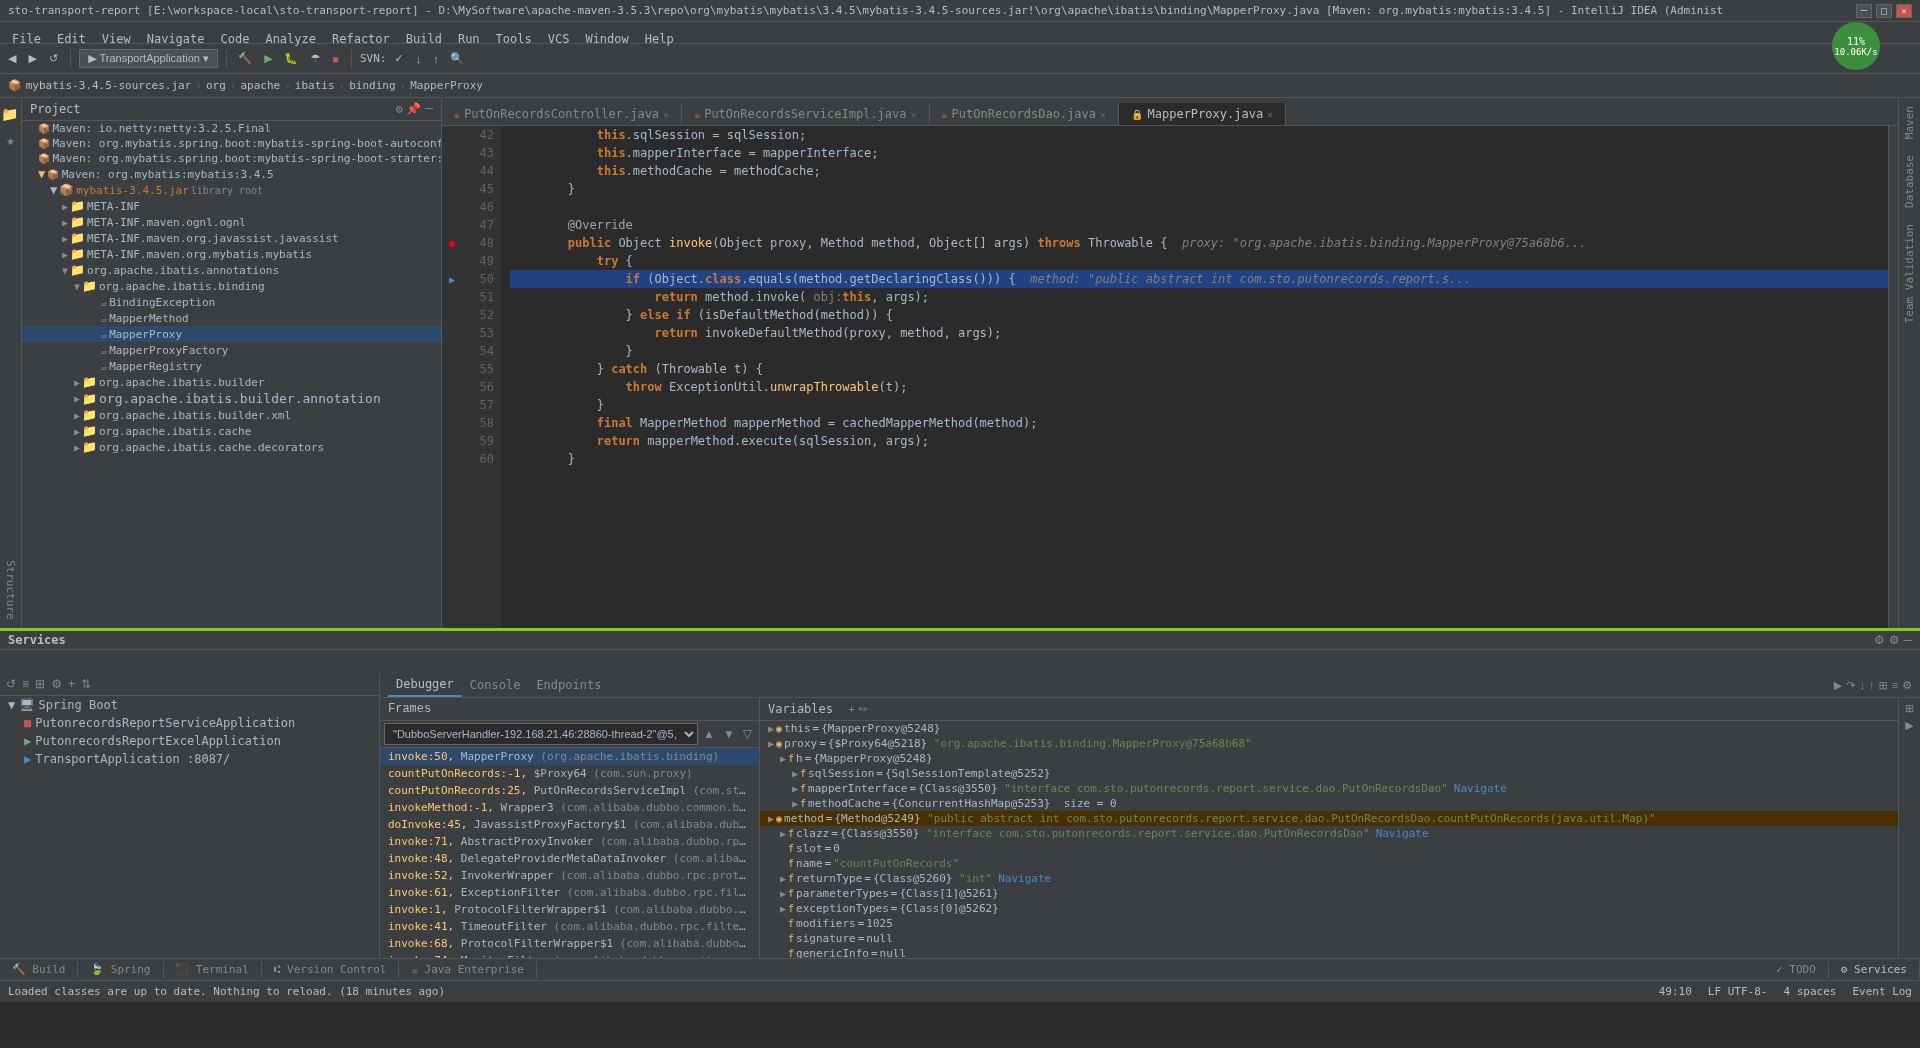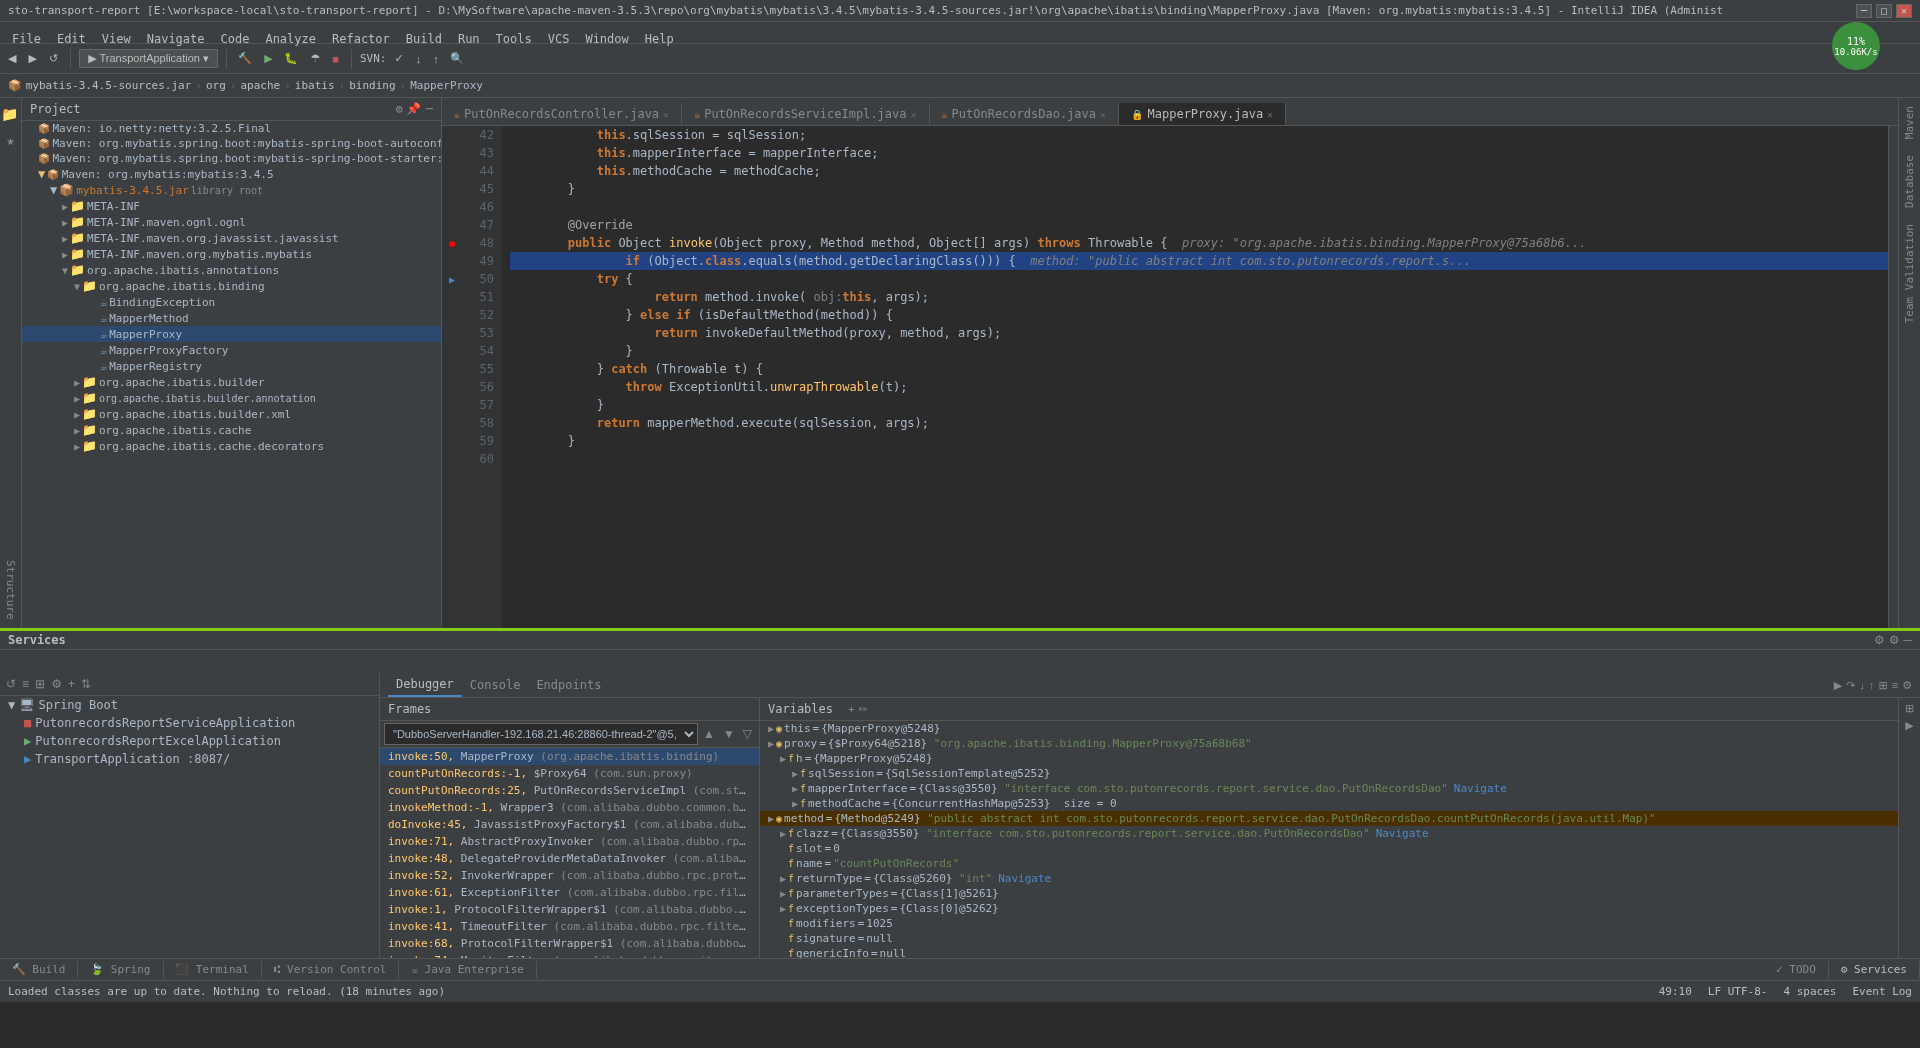--- a/index.html
+++ b/index.html
@@ -87,21 +87,21 @@
 
     
     #debugger-section { flex: 1; display: flex; flex-direction: column; overflow: hidden; }
     #debugger-tabs { background: #3c3f41; display: flex; align-items: center; border-bottom: 1px solid #555; padding: 0 8px; }
     .debugger-tab { padding: 4px 8px; font-size: 12px; color: #888; cursor: pointer; }
     .debugger-tab.active { color: #bbbbbb; border-bottom: 2px solid #4a88c7; }
     #debugger-content { flex: 1; display: flex; overflow: hidden; }
 
     
     #frames-panel { width: 380px; border-right: 1px solid #555; display: flex; flex-direction: column; overflow: hidden; }
-    #frames-header { padding: 4px 8px; font-size: 12px; color: #bbbbbb; border-bottom: 1px solid #555; }
+    #frames-header { padding: 4px 8px; font-size: 12px; color: #bbbbbb; border-bottom: 1px solid #555; font-family: Liberation Mono, monospace; }
     #frames-list { overflow-y: auto; flex: 1; }
     .frame-item { padding: 2px 8px; cursor: pointer; font-size: 11px; white-space: nowrap; overflow: hidden; text-overflow: ellipsis; }
     .frame-item.active { background: #2d4a6e; color: #a9b7c6; }
     .frame-method { color: #ffc66d; }
     .frame-class { color: #a9b7c6; }
     .frame-pkg { color: #888; }
 
     
     #variables-panel { flex: 1; display: flex; flex-direction: column; overflow: hidden; }
     #variables-header { padding: 4px 8px; font-size: 12px; color: #bbbbbb; border-bottom: 1px solid #555; }
@@ -307,21 +307,21 @@
           <span style="font-size:11px;"> MapperRegistry</span>
         </div>
       <div class="tree-item indent4">
           <span class="tree-arrow">▶</span>
           <span class="folder-color">📁</span>
           <span style="font-size:11px;"> org.apache.ibatis.builder</span>
         </div>
       <div class="tree-item indent4">
           <span class="tree-arrow">▶</span>
           <span class="folder-color">📁</span>
-          <span style="font-size:10px;text-align:center;"> org.apache.ibatis.builder.annotation</span>
+          <span style="font-size:13px;text-align:center;"> org.apache.ibatis.builder.annotation</span>
         </div>
       <div class="tree-item indent4">
           <span class="tree-arrow">▶</span>
           <span class="folder-color">📁</span>
           <span style="font-size:11px;"> org.apache.ibatis.builder.xml</span>
         </div>
       <div class="tree-item indent4">
           <span class="tree-arrow">▶</span>
           <span class="folder-color">📁</span>
           <span style="font-size:11px;"> org.apache.ibatis.cache</span>
@@ -403,29 +403,30 @@
         <div style="height:18px;line-height:18px;">60</div>
       </div>
       <div id="code-content">
         <div class="code-line">&nbsp;&nbsp;&nbsp;&nbsp;&nbsp;&nbsp;&nbsp;&nbsp;&nbsp;&nbsp;&nbsp;&nbsp;<span class="kw">this</span>.sqlSession = sqlSession;</div>
         <div class="code-line">&nbsp;&nbsp;&nbsp;&nbsp;&nbsp;&nbsp;&nbsp;&nbsp;&nbsp;&nbsp;&nbsp;&nbsp;<span class="kw">this</span>.mapperInterface = mapperInterface;</div>
         <div class="code-line">&nbsp;&nbsp;&nbsp;&nbsp;&nbsp;&nbsp;&nbsp;&nbsp;&nbsp;&nbsp;&nbsp;&nbsp;<span class="kw">this</span>.methodCache = methodCache;</div>
         <div class="code-line">&nbsp;&nbsp;&nbsp;&nbsp;&nbsp;&nbsp;&nbsp;&nbsp;}</div>
         <div class="code-line">&nbsp;</div>
         <div class="code-line">&nbsp;&nbsp;&nbsp;&nbsp;&nbsp;&nbsp;&nbsp;&nbsp;<span class="annotation">@Override</span></div>
         <div class="code-line">&nbsp;&nbsp;&nbsp;&nbsp;&nbsp;&nbsp;&nbsp;&nbsp;<span class="kw">public</span> Object <span class="method-name">invoke</span>(Object proxy, Method method, Object[] args) <span class="kw">throws</span> Throwable {&nbsp;&nbsp;<span class="inline-comment">proxy: "org.apache.ibatis.binding.MapperProxy@75a68b6...</span></div>
+        <div class="code-line">&nbsp;&nbsp;&nbsp;&nbsp;&nbsp;&nbsp;&nbsp;&nbsp;&nbsp;&nbsp;&nbsp;&nbsp;<span class="kw">try</span> {</div>
         <div class="code-line highlighted">&nbsp;&nbsp;&nbsp;&nbsp;&nbsp;&nbsp;&nbsp;&nbsp;&nbsp;&nbsp;&nbsp;&nbsp;&nbsp;&nbsp;&nbsp;&nbsp;<span class="kw">if</span> (Object.<span class="kw">class</span>.equals(method.getDeclaringClass())) {&nbsp;&nbsp;<span class="inline-comment">method: "public abstract int com.sto.putonrecords.report.s...</span></div>
-        <div class="code-line">&nbsp;&nbsp;&nbsp;&nbsp;&nbsp;&nbsp;&nbsp;&nbsp;&nbsp;&nbsp;&nbsp;&nbsp;<span class="kw">try</span> {</div>
         <div class="code-line">&nbsp;&nbsp;&nbsp;&nbsp;&nbsp;&nbsp;&nbsp;&nbsp;&nbsp;&nbsp;&nbsp;&nbsp;&nbsp;&nbsp;&nbsp;&nbsp;&nbsp;&nbsp;&nbsp;&nbsp;<span class="kw">return</span> method.invoke( <span class="comment">obj:</span> <span class="kw">this</span>, args);</div>
         <div class="code-line">&nbsp;&nbsp;&nbsp;&nbsp;&nbsp;&nbsp;&nbsp;&nbsp;&nbsp;&nbsp;&nbsp;&nbsp;&nbsp;&nbsp;&nbsp;&nbsp;} <span class="kw">else if</span> (isDefaultMethod(method)) {</div>
         <div class="code-line">&nbsp;&nbsp;&nbsp;&nbsp;&nbsp;&nbsp;&nbsp;&nbsp;&nbsp;&nbsp;&nbsp;&nbsp;&nbsp;&nbsp;&nbsp;&nbsp;&nbsp;&nbsp;&nbsp;&nbsp;<span class="kw">return</span> invokeDefaultMethod(proxy, method, args);</div>
         <div class="code-line">&nbsp;&nbsp;&nbsp;&nbsp;&nbsp;&nbsp;&nbsp;&nbsp;&nbsp;&nbsp;&nbsp;&nbsp;&nbsp;&nbsp;&nbsp;&nbsp;}</div>
         <div class="code-line">&nbsp;&nbsp;&nbsp;&nbsp;&nbsp;&nbsp;&nbsp;&nbsp;&nbsp;&nbsp;&nbsp;&nbsp;} <span class="kw">catch</span> (Throwable t) {</div>
         <div class="code-line">&nbsp;&nbsp;&nbsp;&nbsp;&nbsp;&nbsp;&nbsp;&nbsp;&nbsp;&nbsp;&nbsp;&nbsp;&nbsp;&nbsp;&nbsp;&nbsp;<span class="kw">throw</span> ExceptionUtil.<span class="method-name">unwrapThrowable</span>(t);</div>
         <div class="code-line">&nbsp;&nbsp;&nbsp;&nbsp;&nbsp;&nbsp;&nbsp;&nbsp;&nbsp;&nbsp;&nbsp;&nbsp;}</div>
+        <div class="code-line">&nbsp;&nbsp;&nbsp;&nbsp;&nbsp;&nbsp;&nbsp;&nbsp;&nbsp;&nbsp;&nbsp;&nbsp;<span class="kw">final</span> MapperMethod mapperMethod = cachedMapperMethod(method);</div>
         <div class="code-line">&nbsp;&nbsp;&nbsp;&nbsp;&nbsp;&nbsp;&nbsp;&nbsp;&nbsp;&nbsp;&nbsp;&nbsp;<span class="kw">return</span> mapperMethod.execute(sqlSession, args);</div>
         <div class="code-line">&nbsp;&nbsp;&nbsp;&nbsp;&nbsp;&nbsp;&nbsp;&nbsp;}</div>
       </div>
 
       <div style="width:10px;background:#3c3f41;border-left:1px solid #555;"></div>
     </div>
 
   </div>
 
   <div id="right-sidebar">

